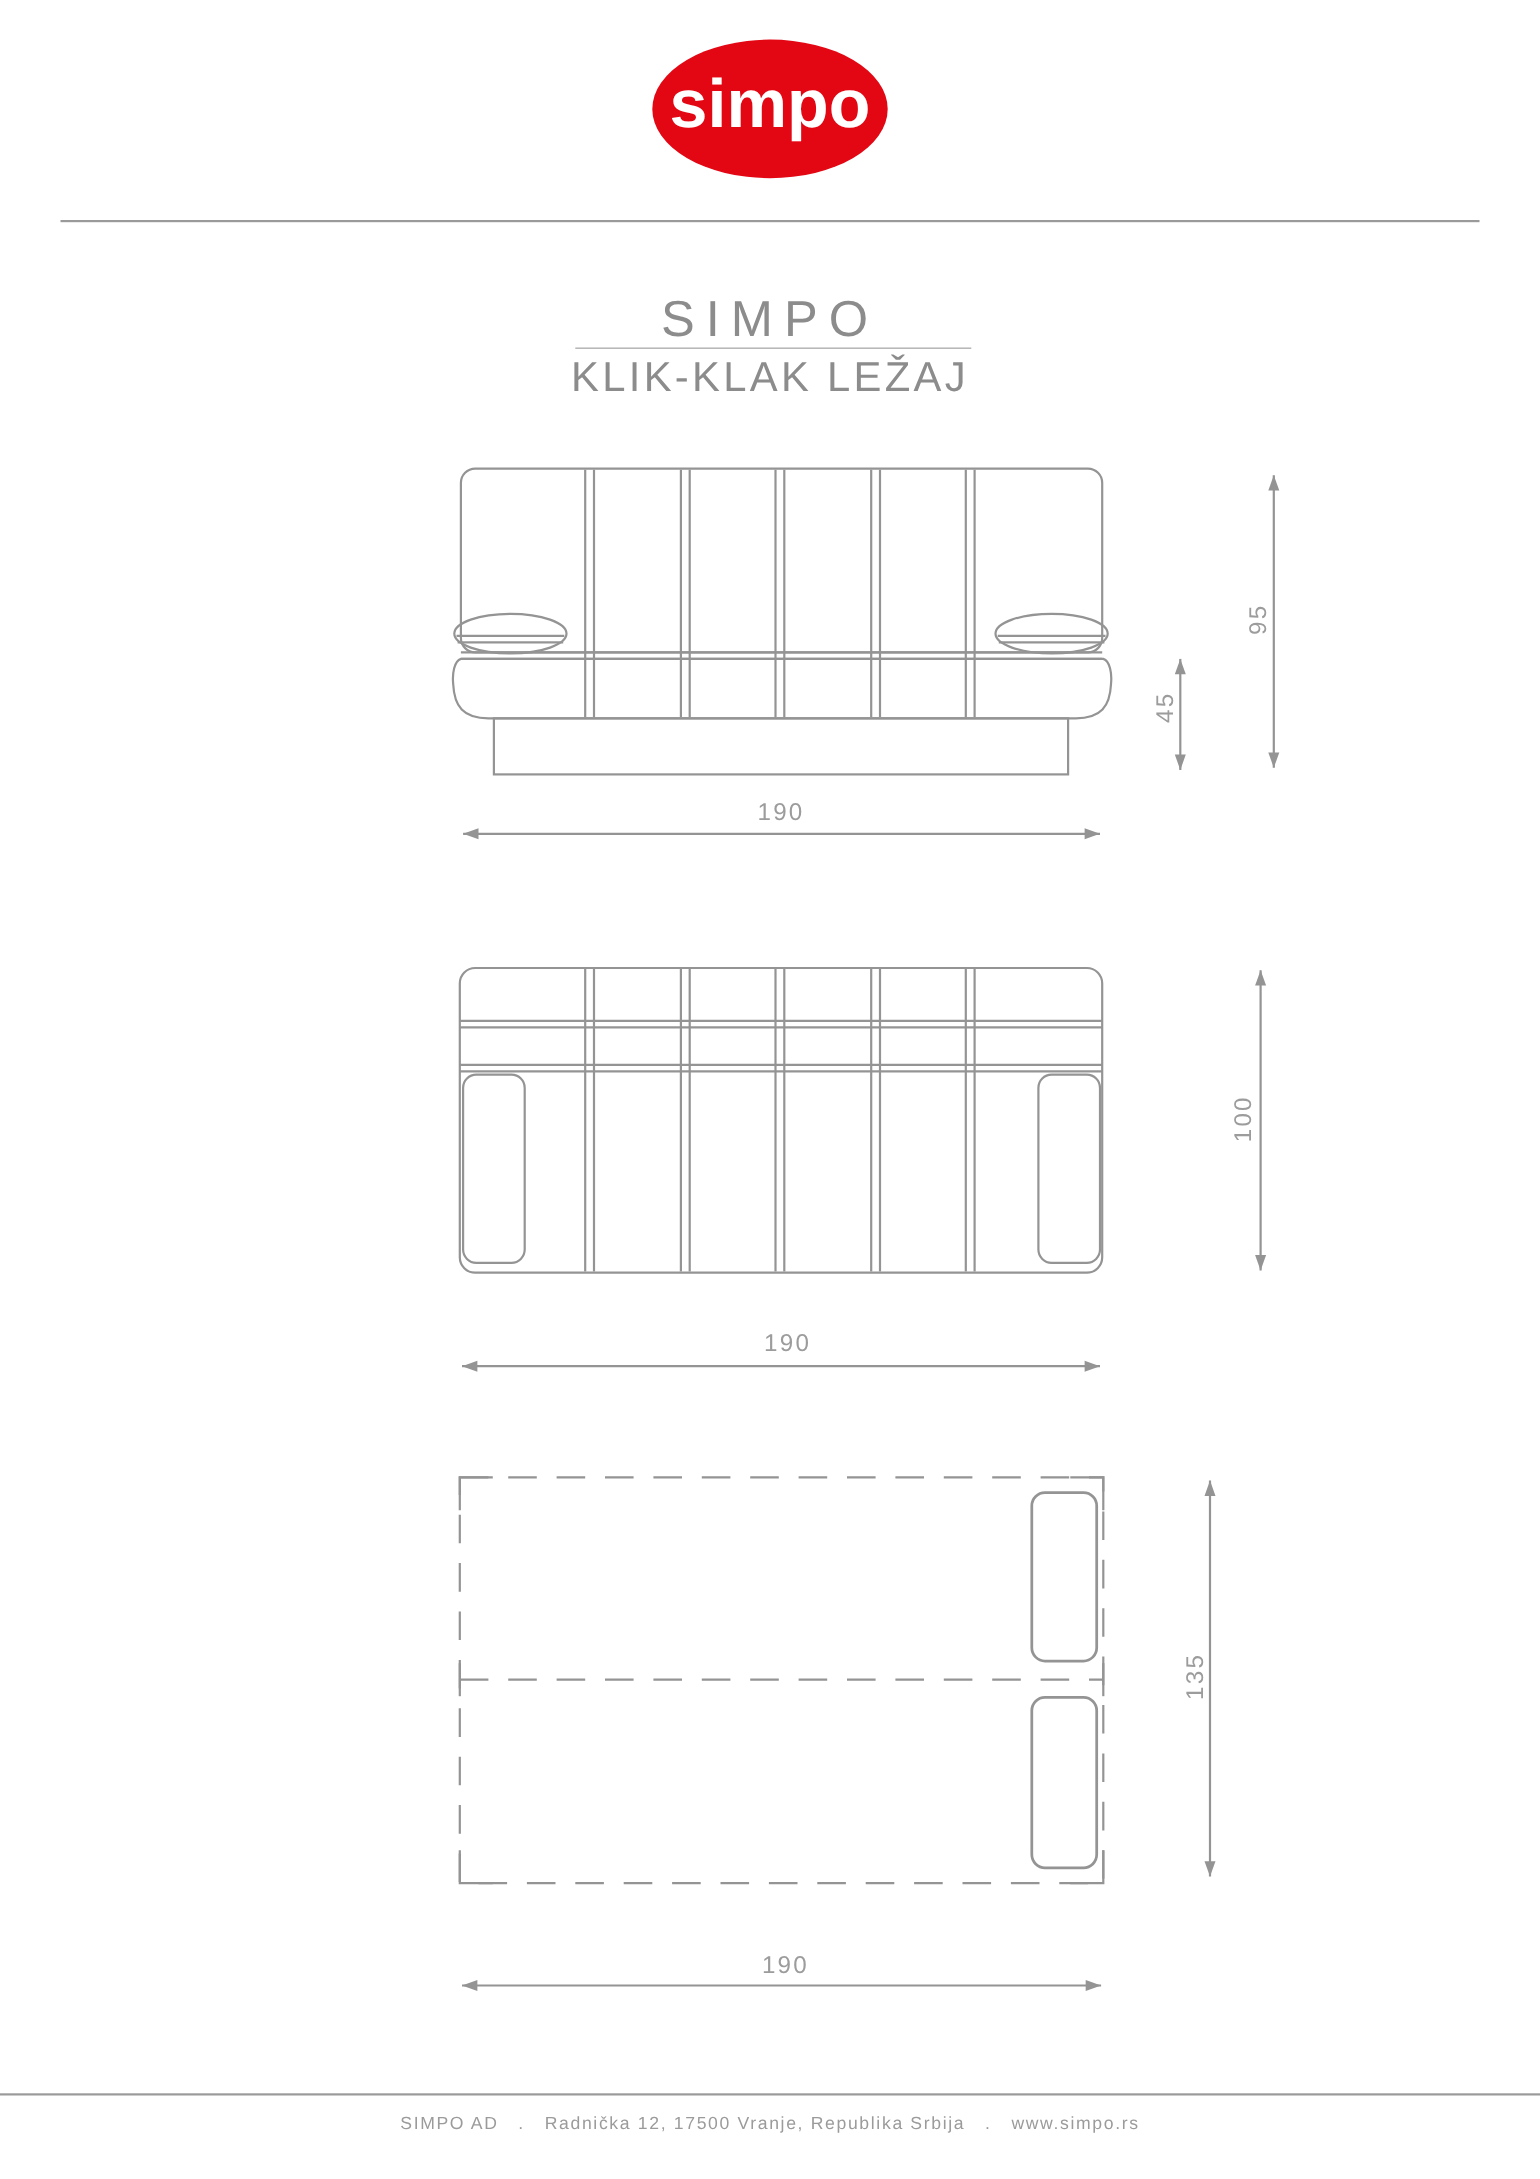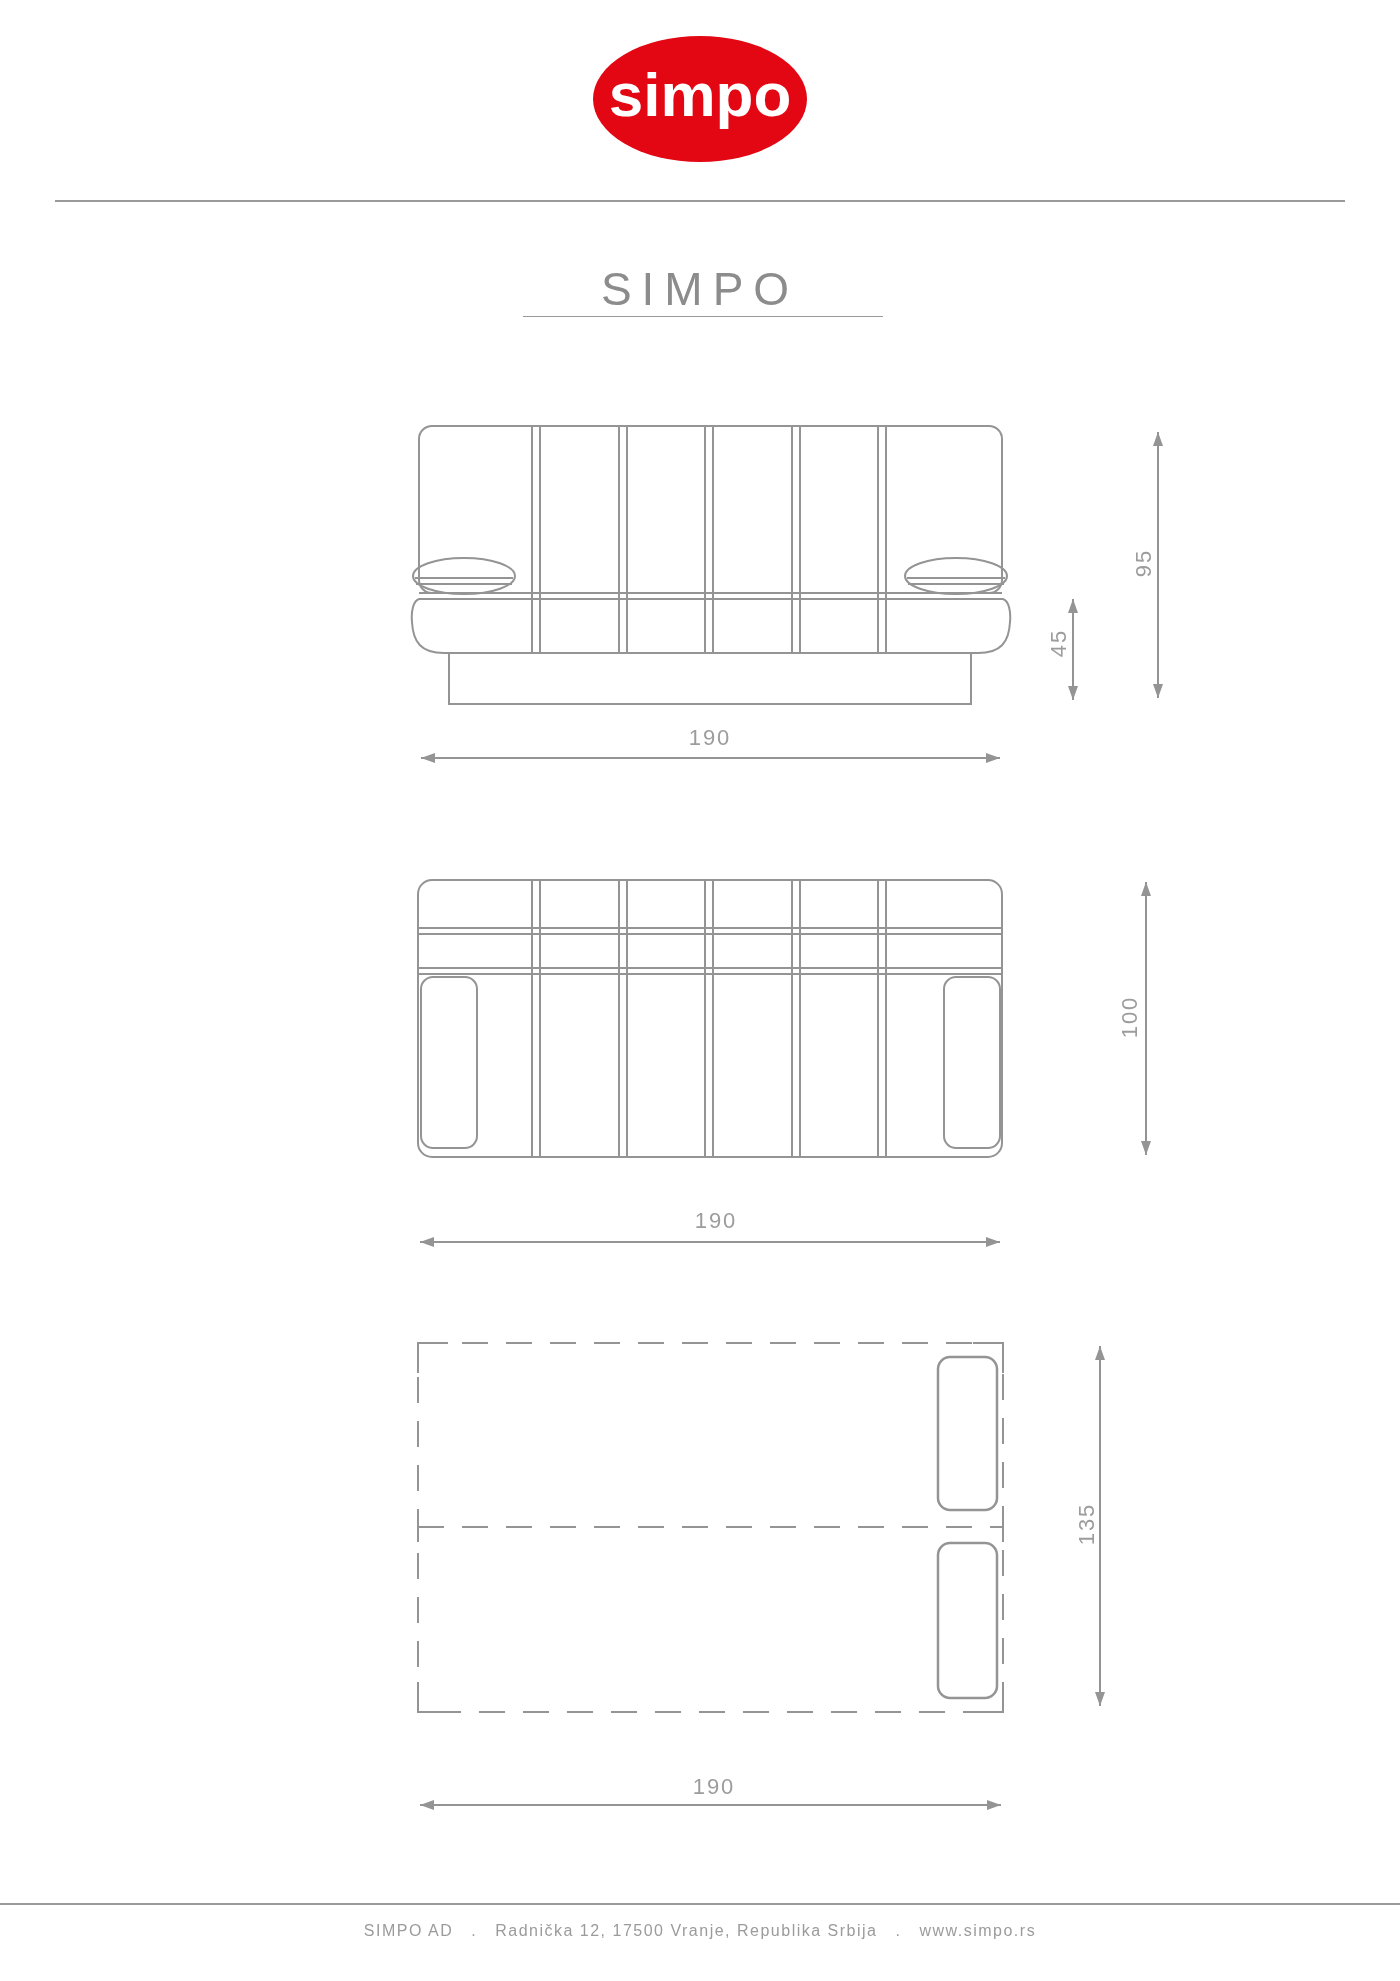--- a/index.html
+++ b/index.html
@@ -35,20 +35,21 @@
 
 <div id="page">
 
   <div class="abs" id="logo">
     <span class="logo-text">simpo</span>
   </div>
   <div class="abs hr" id="header-rule"></div>
 
   <div class="abs title" id="main-title">SIMPO</div>
   <div class="abs" id="title-rule"></div>
+  <div class="abs title" id="sub-title">KLIK-KLAK LEŽAJ</div>
 
   <svg class="abs" style="left:400px;top:420px;" width="780" height="350" viewBox="400 420 780 350">
     <defs>
       <marker id="ar1" markerUnits="userSpaceOnUse" markerWidth="16" markerHeight="12" refX="15" refY="6" orient="auto-start-reverse">
         <path d="M1,1 L15,6 L1,11 Z" fill="#949494"></path>
       </marker>
     </defs>
     <g stroke="#949494" stroke-width="2" fill="none">
       <rect x="419" y="426" width="583" height="167" rx="13"></rect>
       <g>

